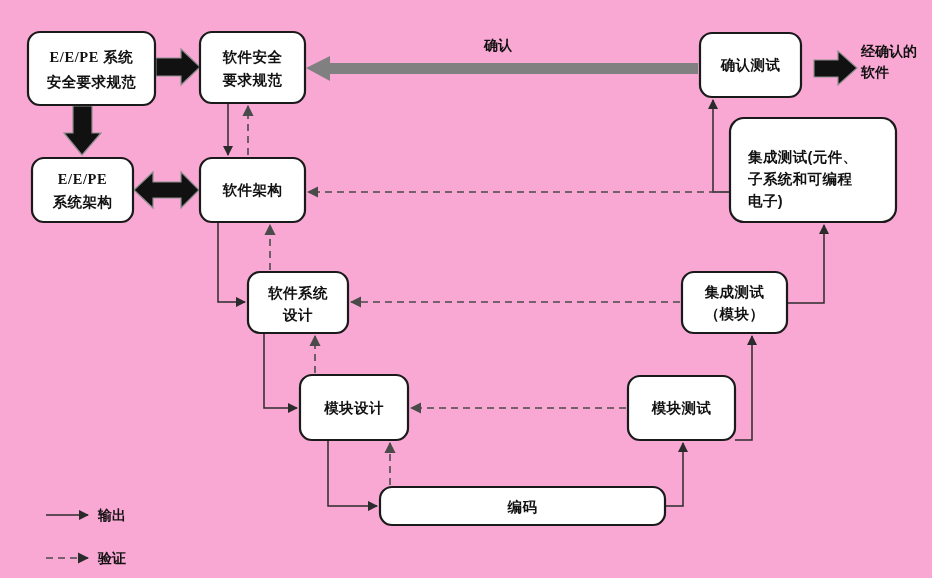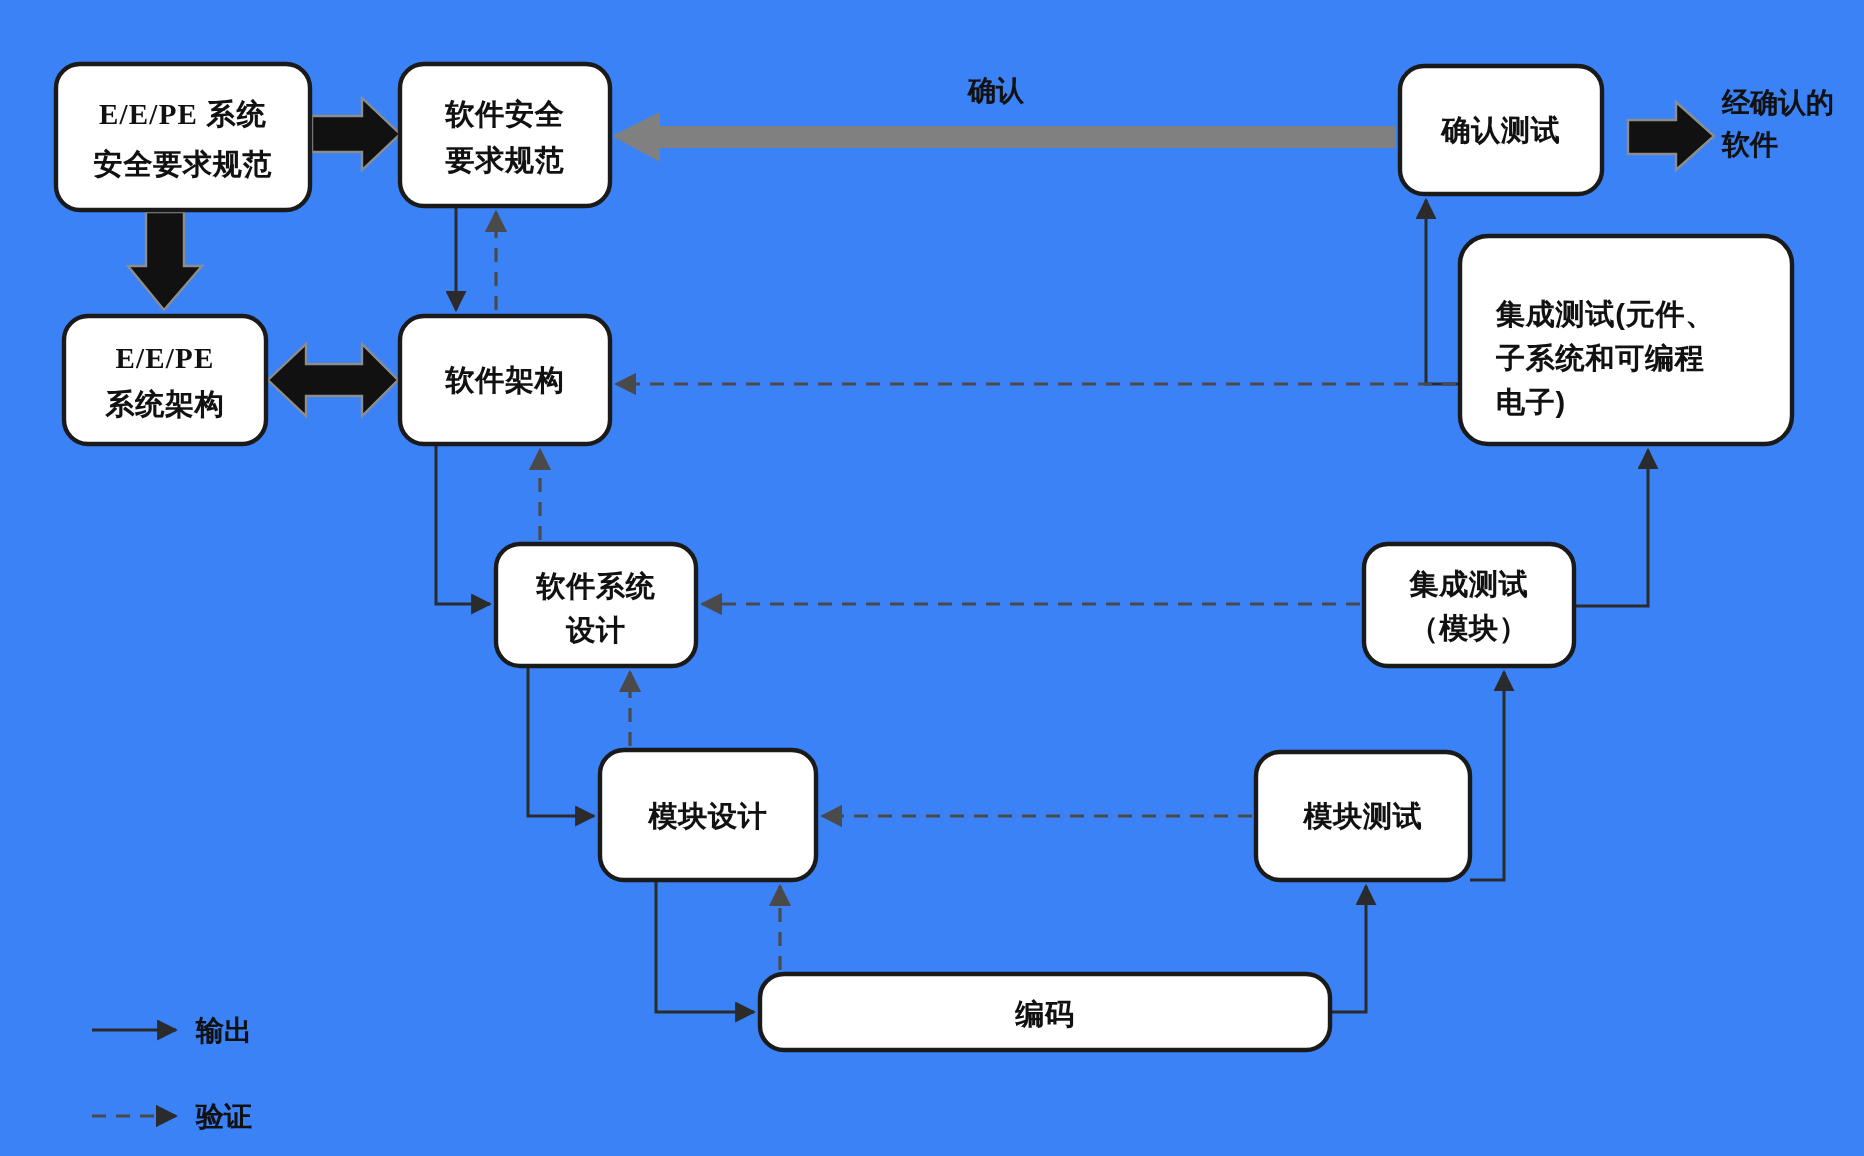--- a/index.html
+++ b/index.html
@@ -8,21 +8,21 @@
     padding: 0;
     background: #ffffff;
   }
   body {
     font-family: "Liberation Sans", "DejaVu Sans", sans-serif;
   }
   #diagram-root {
     position: relative;
     width: 932px;
     height: 578px;
-    background: #3b82f6;
+    background: #f9a8d4;
     overflow: hidden;
   }
   svg.canvas {
     position: absolute;
     top: 0;
     left: 0;
     width: 932px;
     height: 578px;
   }
   .node-box {

